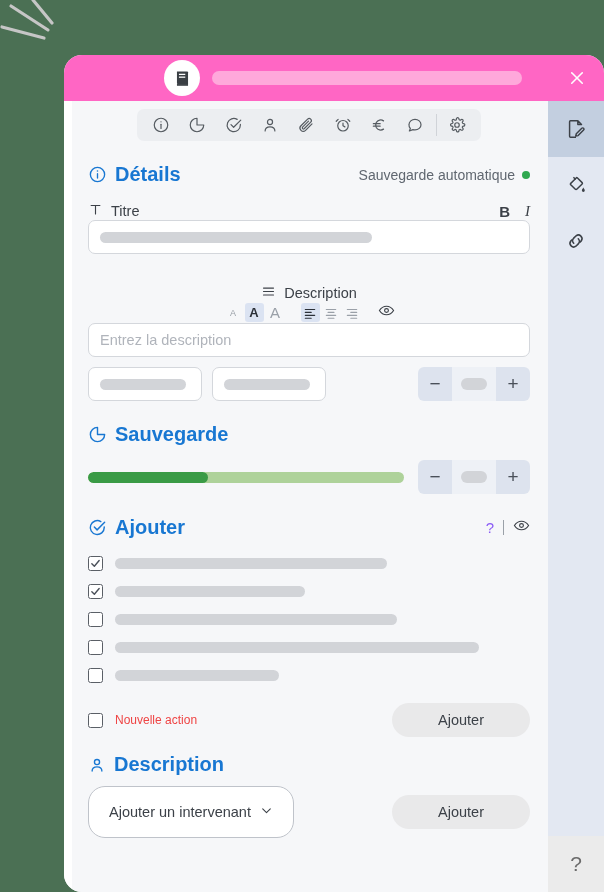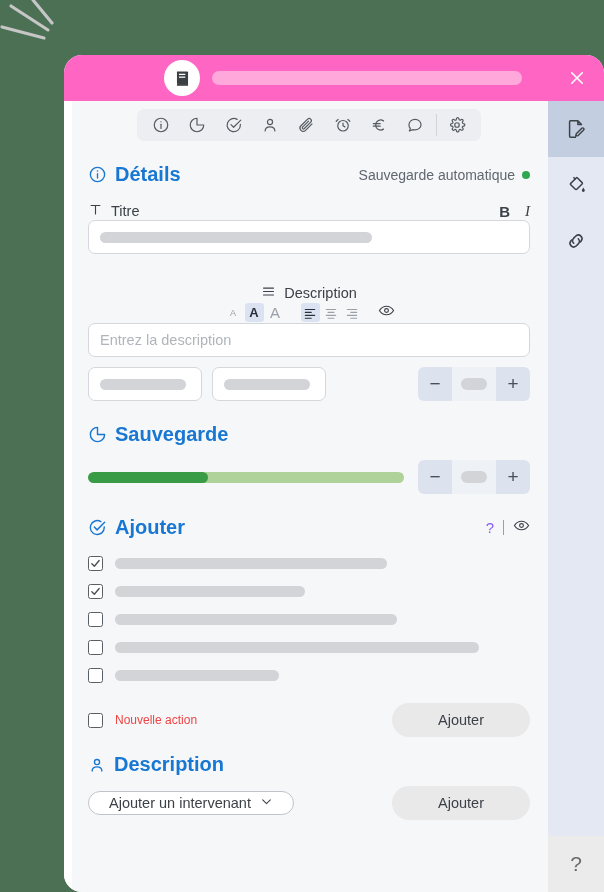--- a/index.html
+++ b/index.html
@@ -190,21 +190,21 @@
   .newaction-label { color: #ef4444; font-size: 12px; }
   .btn-add {
     margin-left: auto;
     width: 138px; height: 34px;
     background: #e9e9ea; border: none; border-radius: 17px;
     color: #3c4148; font-size: 14.5px;
     font-family: "Liberation Sans", sans-serif;
     cursor: pointer;
   }
   .select-box {
-    width: 206px; height: 24px;
+    width: 206px; height: 52px;
     background: #fff; border: 1px solid #bfc3ca; border-radius: 17px;
     display: flex; align-items: center; justify-content: center; gap: 9px;
     color: #3c4148; font-size: 14.5px; cursor: pointer;
   }
   .interv-row { display: flex; align-items: center; }
 
   .help-q { color: #8b5cf6; font-size: 15px; cursor: pointer; }
   .vdiv { width: 1px; height: 15px; background: #9aa0a8; margin: 0 9px; } .mt8 { }
   .mt10 { margin-top: 10px; } .mt14 { margin-top: 14px; }
   .mt16 { margin-top: 16px; align-items: center; } .mt18 { margin-top: 30px; flex-direction: column; }

